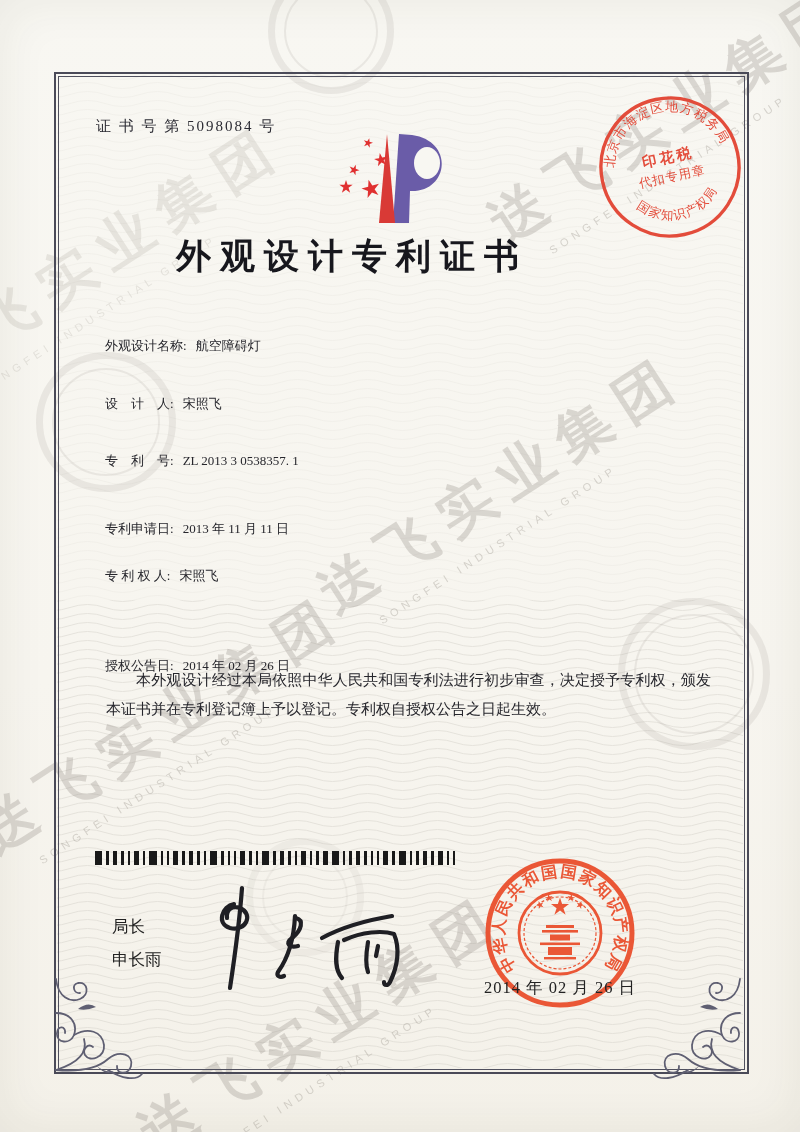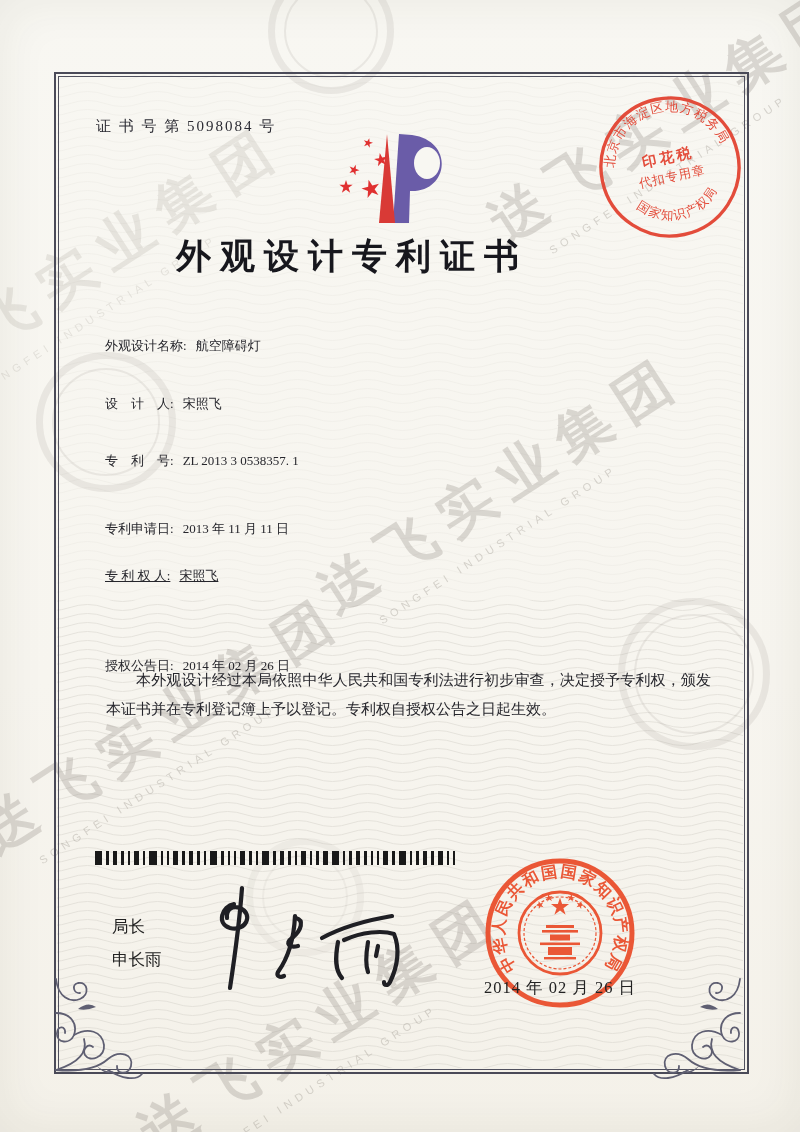--- a/index.html
+++ b/index.html
@@ -156,21 +156,21 @@
   </div>
   <div class="field" style="top:395px;">
     <span class="flabel">设　计　人:</span><span class="fvalue">宋照飞</span>
   </div>
   <div class="field" style="top:452px;">
     <span class="flabel">专　利　号:</span><span class="fvalue">ZL 2013 3 0538357. 1</span>
   </div>
   <div class="field" style="top:520px;">
     <span class="flabel">专利申请日:</span><span class="fvalue">2013 年 11 月 11 日</span>
   </div>
-  <div class="field" style="top:567px;text-decoration:underline;">
+  <div class="field" style="top:567px;">
     <span class="flabel">专 利 权 人:</span><span class="fvalue">宋照飞</span>
   </div>
   <div class="field" style="top:657px;">
     <span class="flabel">授权公告日:</span><span class="fvalue">2014 年 02 月 26 日</span>
   </div>
 
   <div class="bodytext">
     <p>本外观设计经过本局依照中华人民共和国专利法进行初步审查，决定授予专利权，颁发本证书并在专利登记簿上予以登记。专利权自授权公告之日起生效。</p>
   </div>
 

